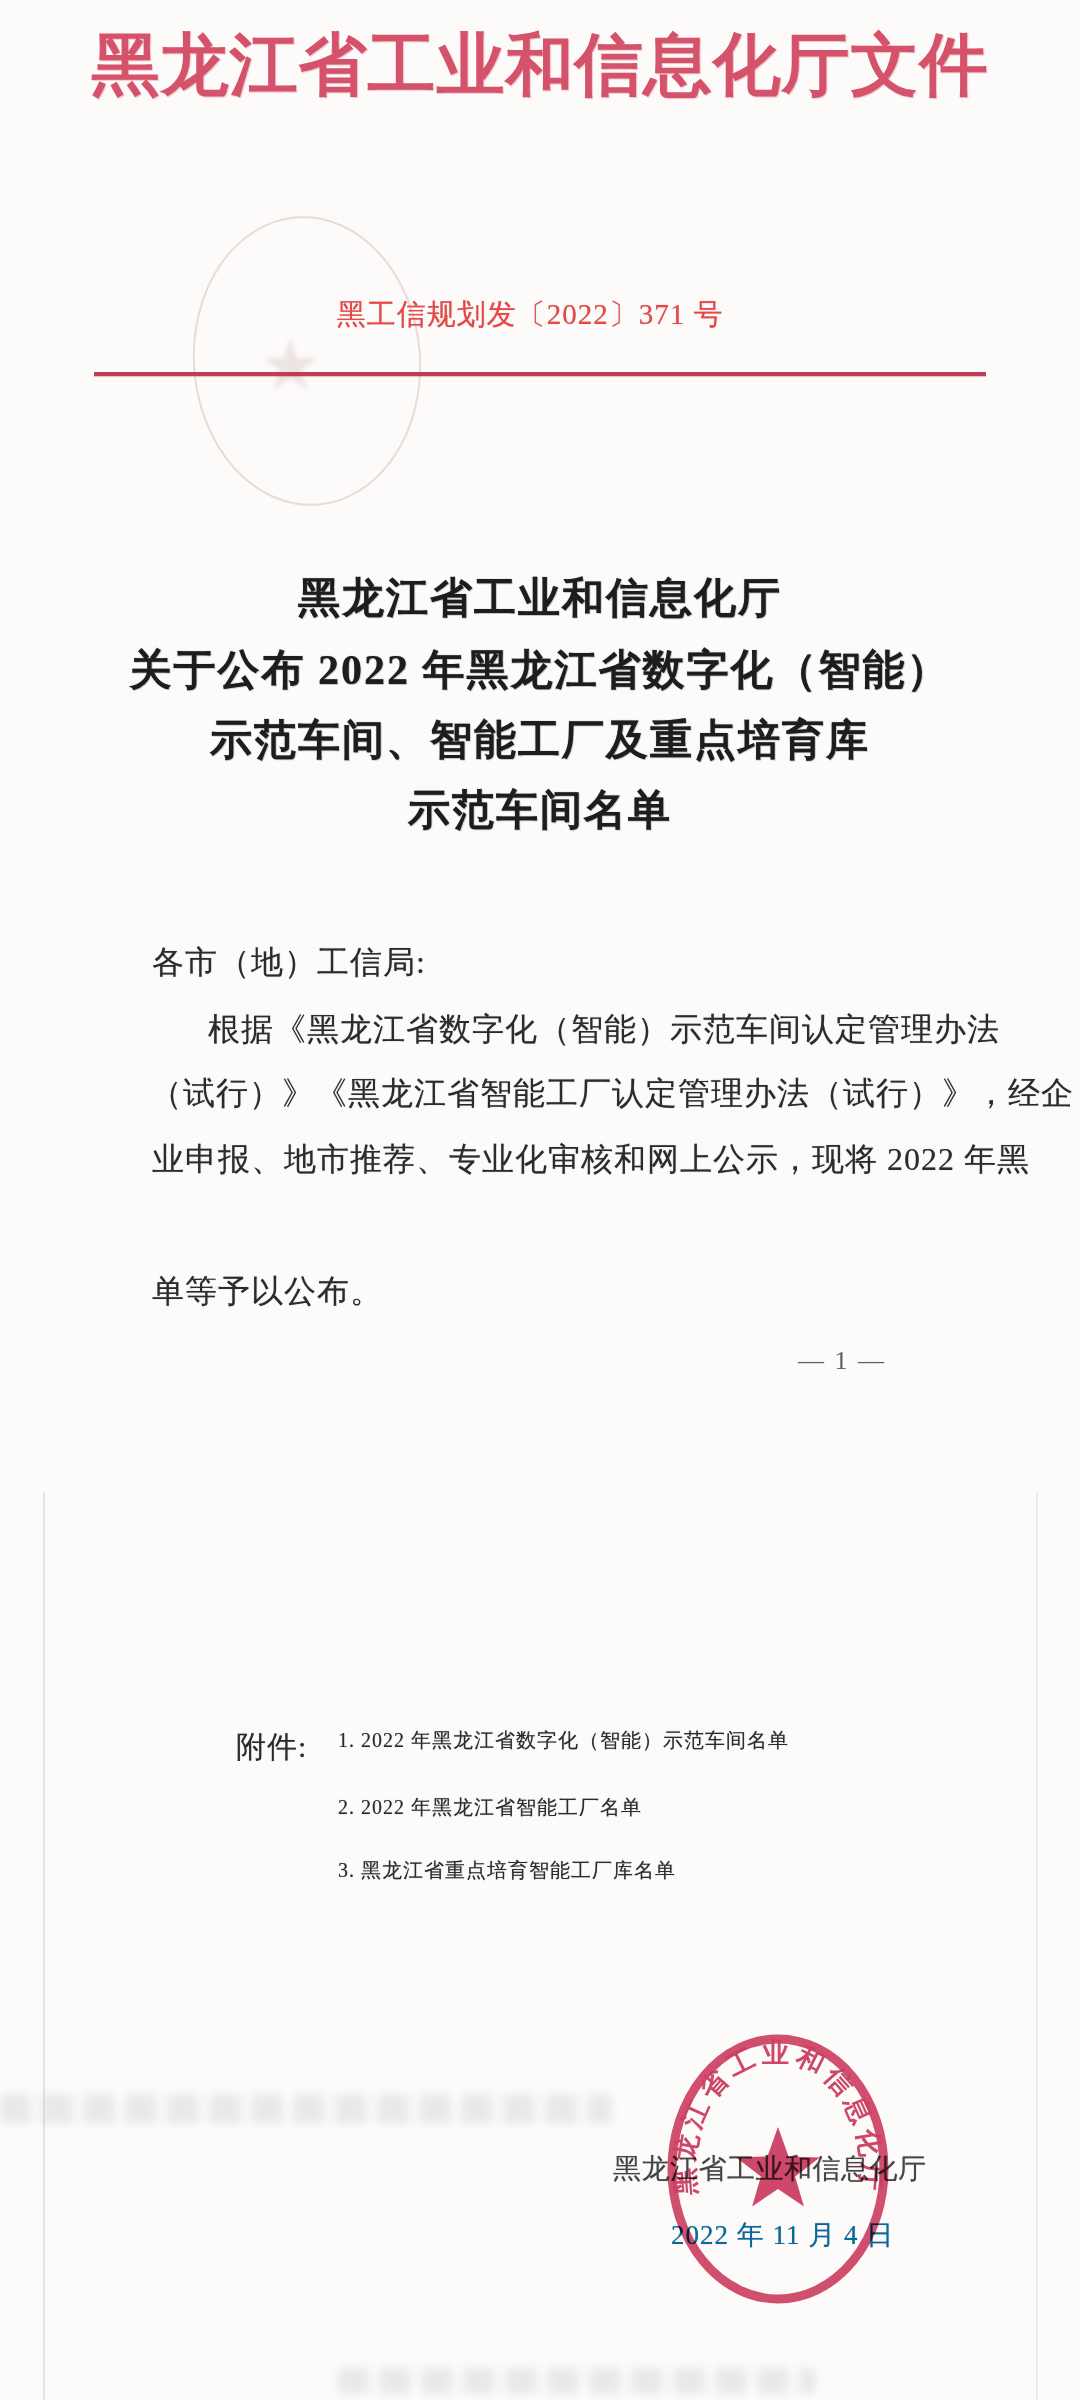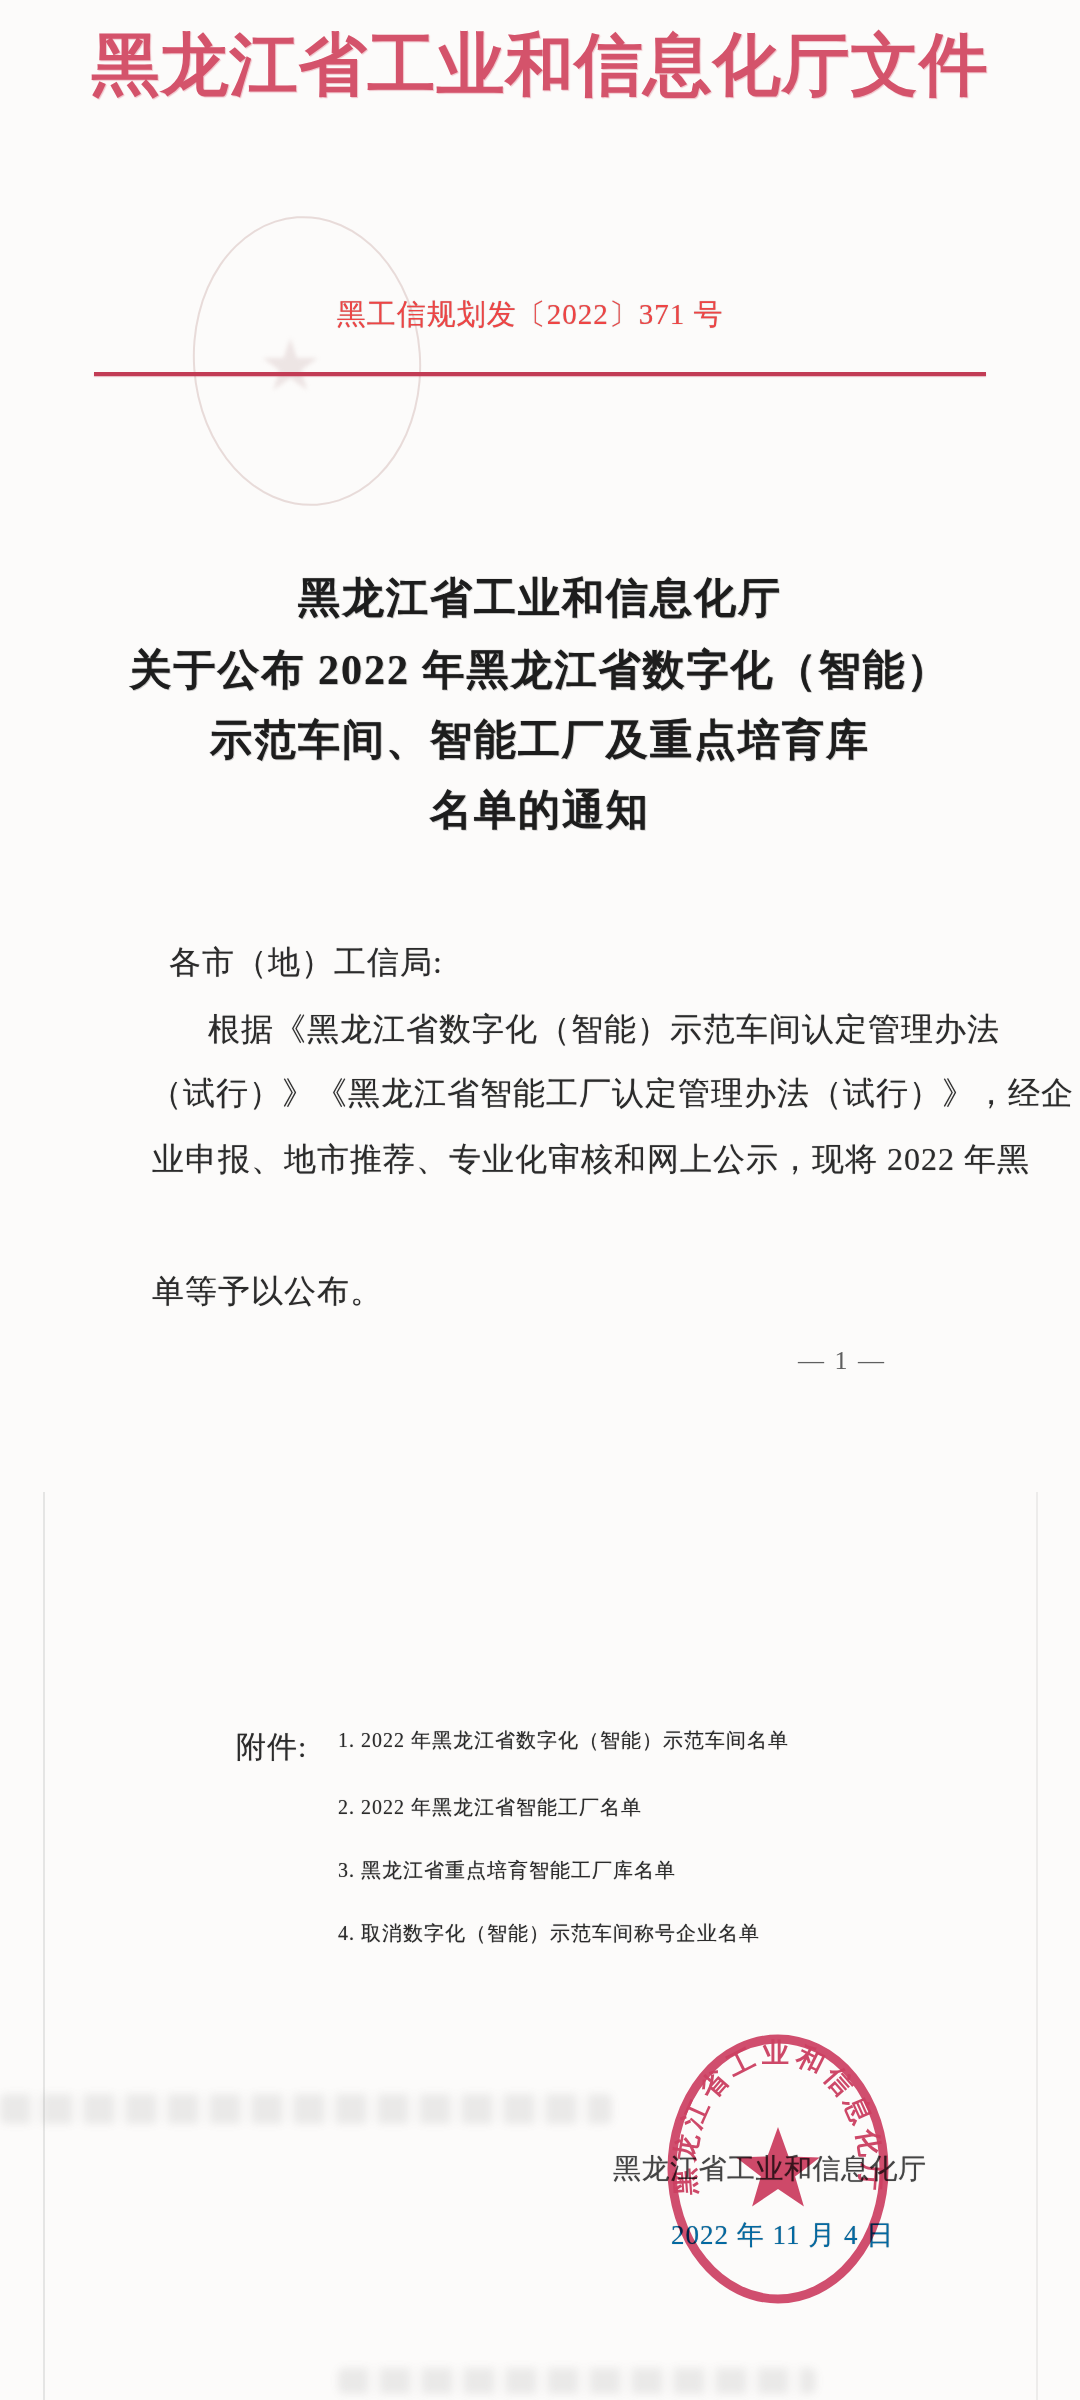--- a/index.html
+++ b/index.html
@@ -62,21 +62,21 @@
     white-space:nowrap;
   }
   .t1{top:570px;} .t2{top:642px;} .t3{top:712px;} .t4{top:782px;}
   .body-line{
     font-size:32px;
     letter-spacing:1px;
     color:#2b2b2b;
     text-shadow:0 0 1px rgba(0,0,0,.4);
     white-space:nowrap;
   }
-  .salutation{left:169px;top:941px;}
+  .salutation{left:152px;top:941px;}
   .b1{left:208px;top:1008px;}
   .b2{left:150px;top:1072px;}
   .b3{left:152px;top:1138px;}
   .b4{left:152px;top:1200px;}
   .b5{left:152px;top:1270px;}
   .page-number{
     left:798px;top:1346px;
     font-size:26px;
     letter-spacing:2px;
     color:#5f5f5f;
@@ -147,38 +147,37 @@
   <div class="abs watermark-seal"></div>
   <div class="abs watermark-star">★</div>
 
   <div class="abs doc-number">黑工信规划发〔2022〕371 号</div>
 
   <div class="abs red-rule"></div>
 
   <div class="abs doc-title-line t1">黑龙江省工业和信息化厅</div>
   <div class="abs doc-title-line t2">关于公布 2022 年黑龙江省数字化（智能）</div>
   <div class="abs doc-title-line t3">示范车间、智能工厂及重点培育库</div>
-  <div class="abs doc-title-line t4">名单的通知</div>
+  <div class="abs doc-title-line t4">示范车间名单</div>
 
   <div class="abs body-line salutation">各市（地）工信局:</div>
   <div class="abs body-line b1">根据《黑龙江省数字化（智能）示范车间认定管理办法</div>
   <div class="abs body-line b2">（试行）》《黑龙江省智能工厂认定管理办法（试行）》，经企</div>
   <div class="abs body-line b3">业申报、地市推荐、专业化审核和网上公示，现将 2022 年黑</div>
   <div class="abs body-line b5">单等予以公布。</div>
 
   <div class="abs page-number">— 1 —</div>
 
   <div class="abs page2-edge-left"></div>
   <div class="abs page2-edge-right"></div>
 
   <div class="abs attach-label">附件:</div>
   <div class="abs attach-item a1">1. 2022 年黑龙江省数字化（智能）示范车间名单</div>
   <div class="abs attach-item a2">2. 2022 年黑龙江省智能工厂名单</div>
   <div class="abs attach-item a3">3. 黑龙江省重点培育智能工厂库名单</div>
-  <div class="abs attach-item a4">4. 取消数字化（智能）示范车间称号企业名单</div>
 
   <div class="abs smudge smudge1"></div>
 
   <div class="abs signature-org">黑龙江省工业和信息化厅</div>
   <div class="abs signature-date">2022 年 11 月 4 日</div>
 
   <svg class="abs official-seal" width="228" height="276" viewBox="0 0 228 276" xmlns="http://www.w3.org/2000/svg">
     <ellipse cx="114" cy="138" rx="106" ry="130" fill="none" stroke="#cb3157" stroke-width="9" opacity="0.92"></ellipse>
     <polygon points="114,96 103.4,125.4 72.2,126.4 96.9,145.6 88.1,175.6 114,158 139.9,175.6 131.1,145.6 155.8,126.4 124.6,125.4" fill="#cb3157" opacity="0.95"></polygon>
     <defs>

